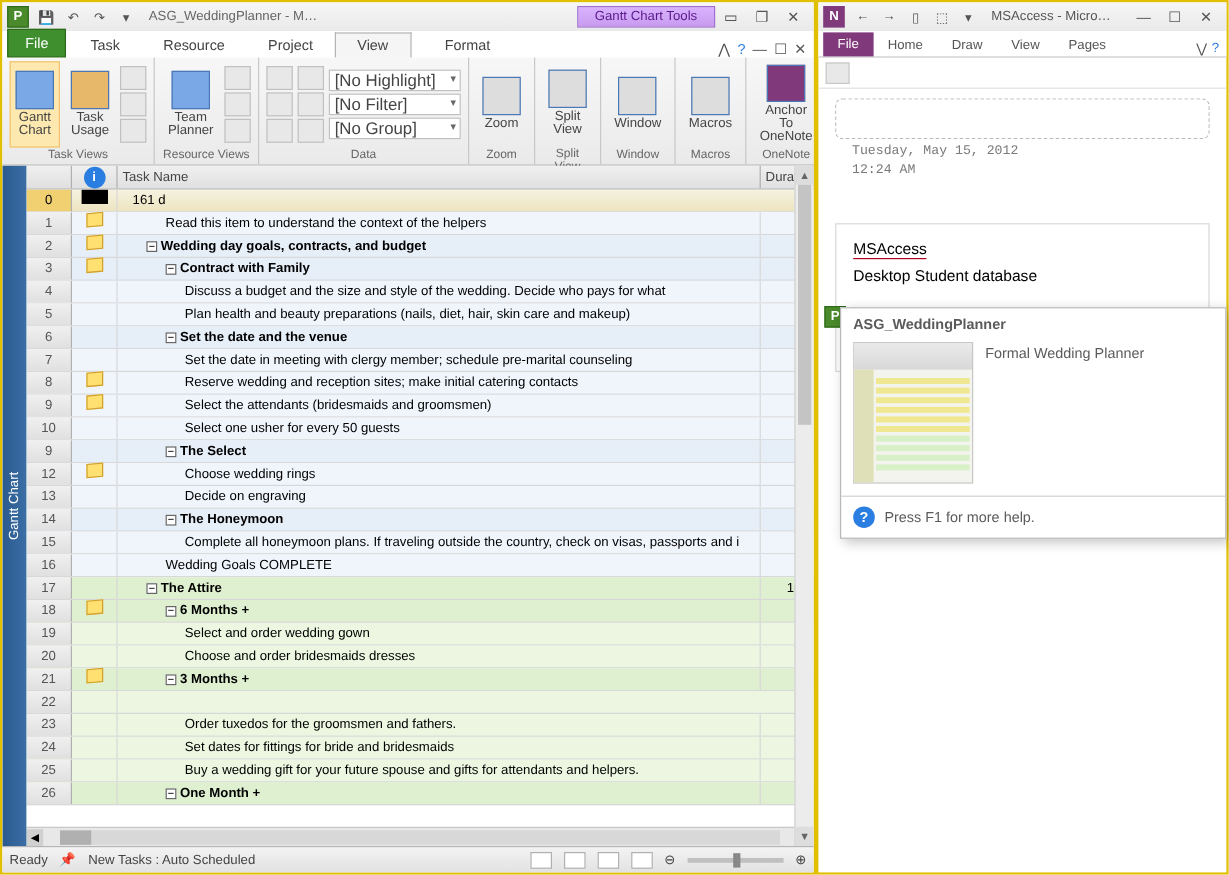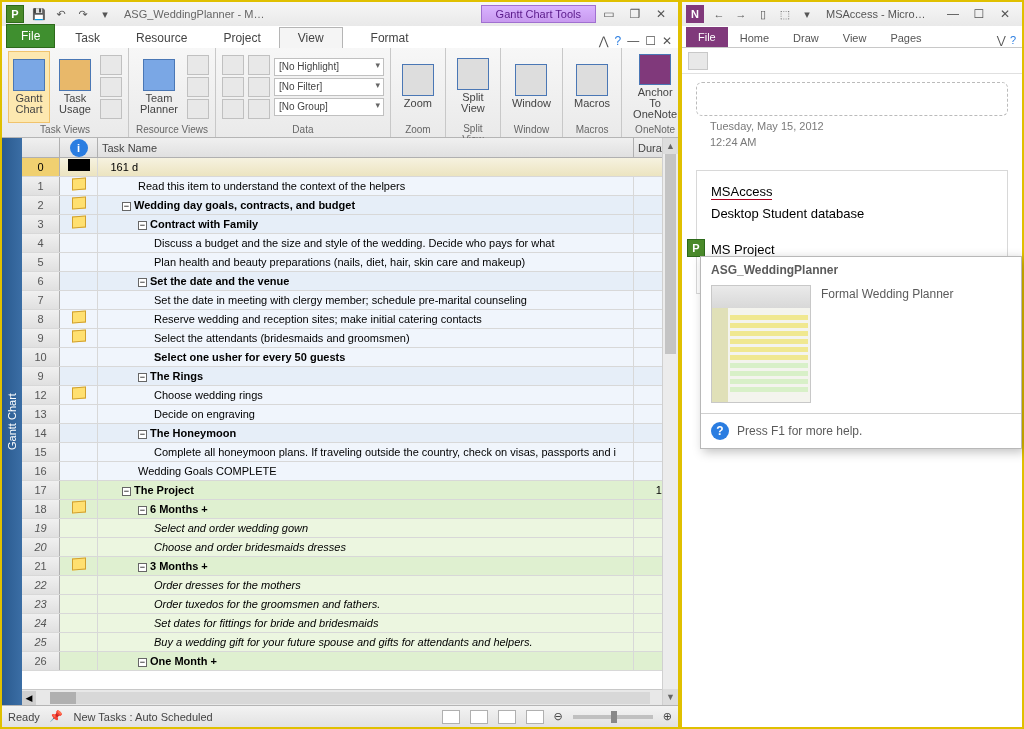--- a/index.html
+++ b/index.html
@@ -24,41 +24,41 @@
 .ribbon { height: 90px; background: linear-gradient(#f7f7f7,#eaeaea); border-bottom: 1px solid #b5b5b5; display: flex; font-size: 11px; }
 .grp { border-right: 1px solid #c8c8c8; padding: 2px 6px; display: flex; flex-direction: column; }
 .grp .grp-body { flex: 1; display: flex; align-items: center; gap: 4px; }
 .grp .grp-label { text-align: center; color: #666; font-size: 10px; padding-top: 1px; }
 .big-btn { display: flex; flex-direction: column; align-items: center; justify-content: center; padding: 2px 4px; cursor: pointer; height: 72px; border: 1px solid transparent; }
 .big-btn.active { background: #fde8b0; border-color: #f0c36d; }
 .big-btn .ico { width: 32px; height: 32px; background: #7aa7e5; border: 1px solid #4a77b5; margin-bottom: 2px; }
 .big-btn .lbl { text-align: center; line-height: 11px; color: #444; }
 .small-col { display: flex; flex-direction: column; gap: 2px; }
 .small-btn { width: 22px; height: 20px; background: #e8e8e8; border: 1px solid #c0c0c0; cursor: pointer; }
-.combo { height: 18px; border: 1px solid #c0c0c0; background: #fff; padding: 0 18px 0 4px; font-size: 10px; color: #444; display: flex; align-items: center; position: relative; min-width: 110px; }
+.combo { height: 18px; border: 1px solid #c0c0c0; background: #fff; padding: 0 18px 0 4px; font-size: 14px; color: #444; display: flex; align-items: center; position: relative; min-width: 110px; }
 .combo::after { content: "▾"; position: absolute; right: 3px; top: 1px; font-size: 9px; color: #666; }
 
 .sheet-area { flex: 1; display: flex; overflow: hidden; position: relative; }
 .side-label { width: 20px; background: linear-gradient(90deg,#3b6ea5,#2a5a8f); color: #fff; writing-mode: vertical-rl; transform: rotate(180deg); text-align: center; font-size: 11px; display: flex; align-items: center; justify-content: center; }
 .grid { flex: 1; overflow: hidden; display: flex; flex-direction: column; font-size: 11px; }
 .grid-head { display: flex; height: 20px; background: linear-gradient(#f0f0f0,#e0e0e0); border-bottom: 1px solid #b0b0b0; }
 .gh { border-right: 1px solid #b0b0b0; display: flex; align-items: center; padding: 0 4px; color: #444; }
 .gh.info { width: 38px; justify-content: center; }
 .gh.rowhead { width: 38px; }
 .gh.name { flex: 1; }
 .gh.dur { width: 44px; }
 .rows { flex: 1; overflow: hidden; }
 .row { display: flex; height: 19px; border-bottom: 1px solid #d8d8d8; }
 .row.summary .task { font-weight: bold; }
 .row .num { width: 38px; background: linear-gradient(#f0f0f0,#e0e0e0); border-right: 1px solid #b0b0b0; text-align: center; color: #555; line-height: 19px; }
 .row .ind { width: 38px; border-right: 1px solid #d8d8d8; text-align: center; line-height: 19px; }
 .row .task { flex: 1; border-right: 1px solid #d8d8d8; padding-left: 4px; line-height: 19px; white-space: nowrap; overflow: hidden; }
 .row .dur { width: 44px; text-align: right; padding-right: 4px; line-height: 19px; }
 .row.green-lite { background: #dff0d0; }
-.row.green-lite2 { background: #ecf6e0; font-style: italic; }
+.row.green-lite2 { background: #ecf6e0; }
 .row.blue-lite { background: #e6eef8; }
 .row.blue-lite2 { background: #f0f5fc; }
 .row.top-summary { background: linear-gradient(#f6f2e0,#ece4c0); }
 .row.top-summary .num { background: #f0d070; color: #000; }
 .row.top-summary .task-text { font-weight: bold; font-size: 13px; }
 .outline-btn { display: inline-block; width: 9px; height: 9px; line-height: 7px; border: 1px solid #666; text-align: center; font-size: 9px; margin-right: 3px; color: #444; background: #fff; cursor: pointer; }
 .note-ico { display: inline-block; width: 14px; height: 12px; background: #ffe070; border: 1px solid #d0a030; transform: skewY(-5deg); }
 .black-box { display:inline-block; width: 22px; height: 12px; background:#000; }
 .info-badge { display:inline-block;width:18px;height:18px;border-radius:50%;background:#2a7de1;color:#fff;text-align:center;line-height:18px;font-weight:bold;font-size:11px;}
 
@@ -79,22 +79,22 @@
 .on-title .n-icon { width:18px; height:18px; background:#80397B; color:#fff; display:flex;align-items:center;justify-content:center;font-weight:bold;font-size:11px;margin-right:4px;}
 .on-title .title-t { flex:1; margin-left:8px; }
 .on-tabs { height:22px; display:flex; align-items:flex-end; padding-left:4px; font-size:11px; background:#fff; border-bottom:1px solid #c8c8c8; }
 .on-tabs .file-tab { background:#80397B; color:#fff; padding:4px 12px; cursor:pointer; }
 .on-tabs .tab { padding:3px 12px; color:#555; cursor:pointer; }
 .on-tabs .help { margin-left:auto; padding-right:6px; color:#555; display:flex; gap:4px; }
 .on-toolbar { height:26px; display:flex; align-items:center; padding:0 6px; gap:4px; border-bottom:1px solid #e0e0e0; }
 .link-ico { width:20px;height:18px;background:#e8e8e8;border:1px solid #c8c8c8; cursor:pointer;}
 .on-page { flex:1; padding: 8px 14px; font-size:12px; overflow:hidden; position:relative; }
 .title-box { border:1px dashed #bbb; border-radius:6px; padding:10px 14px; min-height:34px; }
-.meta { color:#7a7a7a; font-size:11px; margin:4px 0 0 14px; }
-.note-body { margin-top:22px; border:1px solid #d8d8d8; padding:10px 14px; font-size:13px; line-height:1.7; position:relative; }
+.meta { color:#7a7a7a; font-size:11px; margin:4px 0 0 14px;font-family:Liberation Mono, monospace; }
+.note-body { margin-top:38px; border:1px solid #d8d8d8; padding:10px 14px; font-size:13px; line-height:1.7; position:relative; }
 .note-body .underline { border-bottom:1px solid #b00020; }
 .float-ico { position:absolute; left:-24px; width:18px;height:18px;background:#4a8a2a;border:1px solid #2d6a1a;color:#fff;text-align:center;line-height:16px;font-weight:bold;font-size:11px;}
 
 
 .tooltip { position:absolute; left:700px; top:256px; width:322px; background:#fff; border:1px solid #b8b8b8; box-shadow:3px 3px 10px rgba(0,0,0,.25); font-size:12px; }
 .tooltip .hdr { padding:6px 10px 2px; font-weight:bold; color:#5b5b5b; }
 .tooltip .body { display:flex; padding:6px 10px 10px; gap:10px; border-bottom:1px solid #d0d0d0;}
 .tooltip .thumb { width:100px; height:118px; background:#f4f4ee; border:1px solid #c8c8c8; position:relative; }
 .tooltip .thumb .bar { position:absolute; top:0;left:0;right:0;height:22px;background:linear-gradient(#eaeaea,#d8d8d8);}
 .tooltip .thumb .side { position:absolute; left:0;top:22px;bottom:0;width:16px;background:#e0e0b8;}
@@ -312,27 +312,27 @@
           </div>
           <div class="row blue-lite2">
             <div class="num">9</div>
             <div class="ind"><span class="note-ico"></span></div>
             <div class="task" style="padding-left: 56px;"><span class="task-text">Select the attendants (bridesmaids and groomsmen)</span></div>
             <div class="dur"></div>
           </div>
           <div class="row blue-lite2">
             <div class="num">10</div>
             <div class="ind"></div>
-            <div class="task" style="padding-left: 56px; font-weight: bold;"><span class="task-text">Select one usher for every 50 guests</span></div>
+            <div class="task" style="padding-left: 56px;"><span class="task-text">Select one usher for every 50 guests</span></div>
             <div class="dur"></div>
           </div>
           <div class="row blue-lite summary">
             <div class="num">9</div>
             <div class="ind"></div>
-            <div class="task" style="padding-left: 40px;"><span class="outline-btn">−</span><span class="task-text">The Rings</span></div>
+            <div class="task" style="padding-left: 40px;"><span class="outline-btn">−</span><span class="task-text">The Select</span></div>
             <div class="dur">2</div>
           </div>
           <div class="row blue-lite2">
             <div class="num">12</div>
             <div class="ind"><span class="note-ico"></span></div>
             <div class="task" style="padding-left: 56px;"><span class="task-text">Choose wedding rings</span></div>
             <div class="dur"></div>
           </div>
           <div class="row blue-lite2">
             <div class="num">13</div>
@@ -354,21 +354,21 @@
           </div>
           <div class="row blue-lite2">
             <div class="num">16</div>
             <div class="ind"></div>
             <div class="task" style="padding-left: 40px;"><span class="task-text">Wedding Goals COMPLETE</span></div>
             <div class="dur"></div>
           </div>
           <div class="row green-lite summary">
             <div class="num">17</div>
             <div class="ind"></div>
-            <div class="task" style="padding-left: 24px;"><span class="outline-btn">−</span><span class="task-text">The Project</span></div>
+            <div class="task" style="padding-left: 24px;"><span class="outline-btn">−</span><span class="task-text">The Attire</span></div>
             <div class="dur">103</div>
           </div>
           <div class="row green-lite summary">
             <div class="num">18</div>
             <div class="ind"><span class="note-ico"></span></div>
             <div class="task" style="padding-left: 40px;"><span class="outline-btn">−</span><span class="task-text">6 Months +</span></div>
             <div class="dur"></div>
           </div>
           <div class="row green-lite2">
             <div class="num">19</div>
@@ -384,21 +384,20 @@
           </div>
           <div class="row green-lite summary">
             <div class="num">21</div>
             <div class="ind"><span class="note-ico"></span></div>
             <div class="task" style="padding-left: 40px;"><span class="outline-btn">−</span><span class="task-text">3 Months +</span></div>
             <div class="dur"></div>
           </div>
           <div class="row green-lite2">
             <div class="num">22</div>
             <div class="ind"></div>
-            <div class="task" style="padding-left: 56px;"><span class="task-text">Order dresses for the mothers</span></div>
             <div class="dur"></div>
           </div>
           <div class="row green-lite2">
             <div class="num">23</div>
             <div class="ind"></div>
             <div class="task" style="padding-left: 56px;"><span class="task-text">Order tuxedos for the groomsmen and fathers.</span></div>
             <div class="dur"></div>
           </div>
           <div class="row green-lite2">
             <div class="num">24</div>

